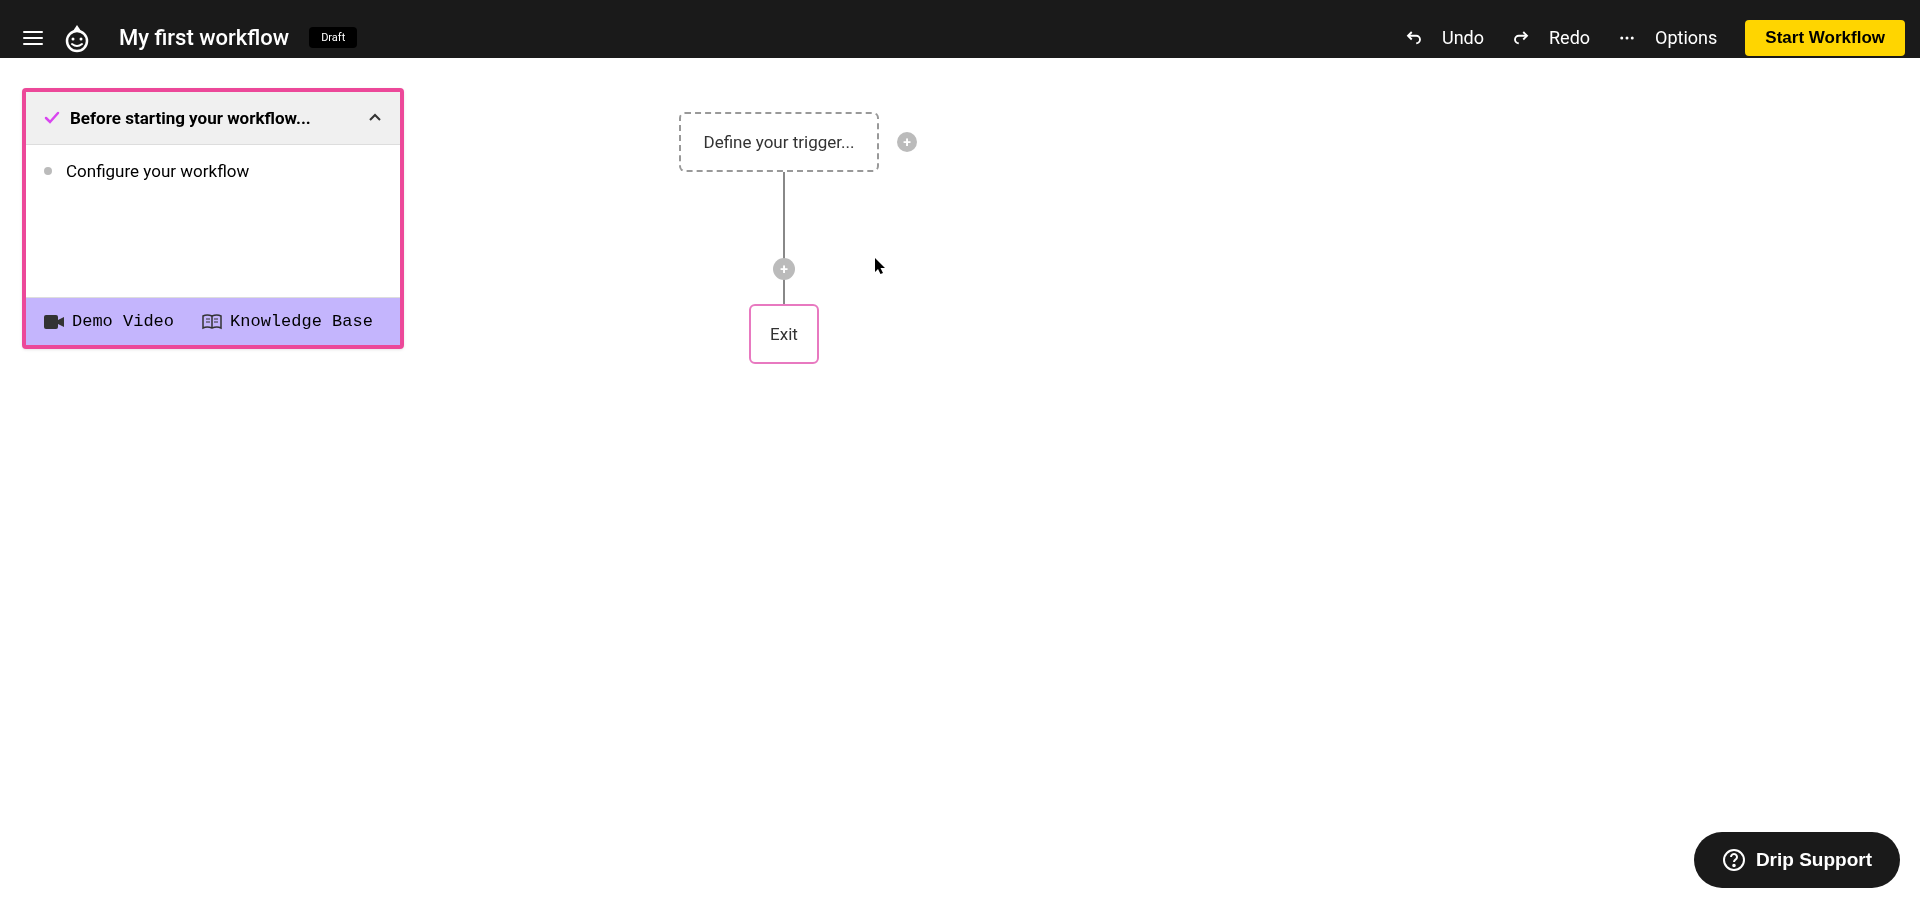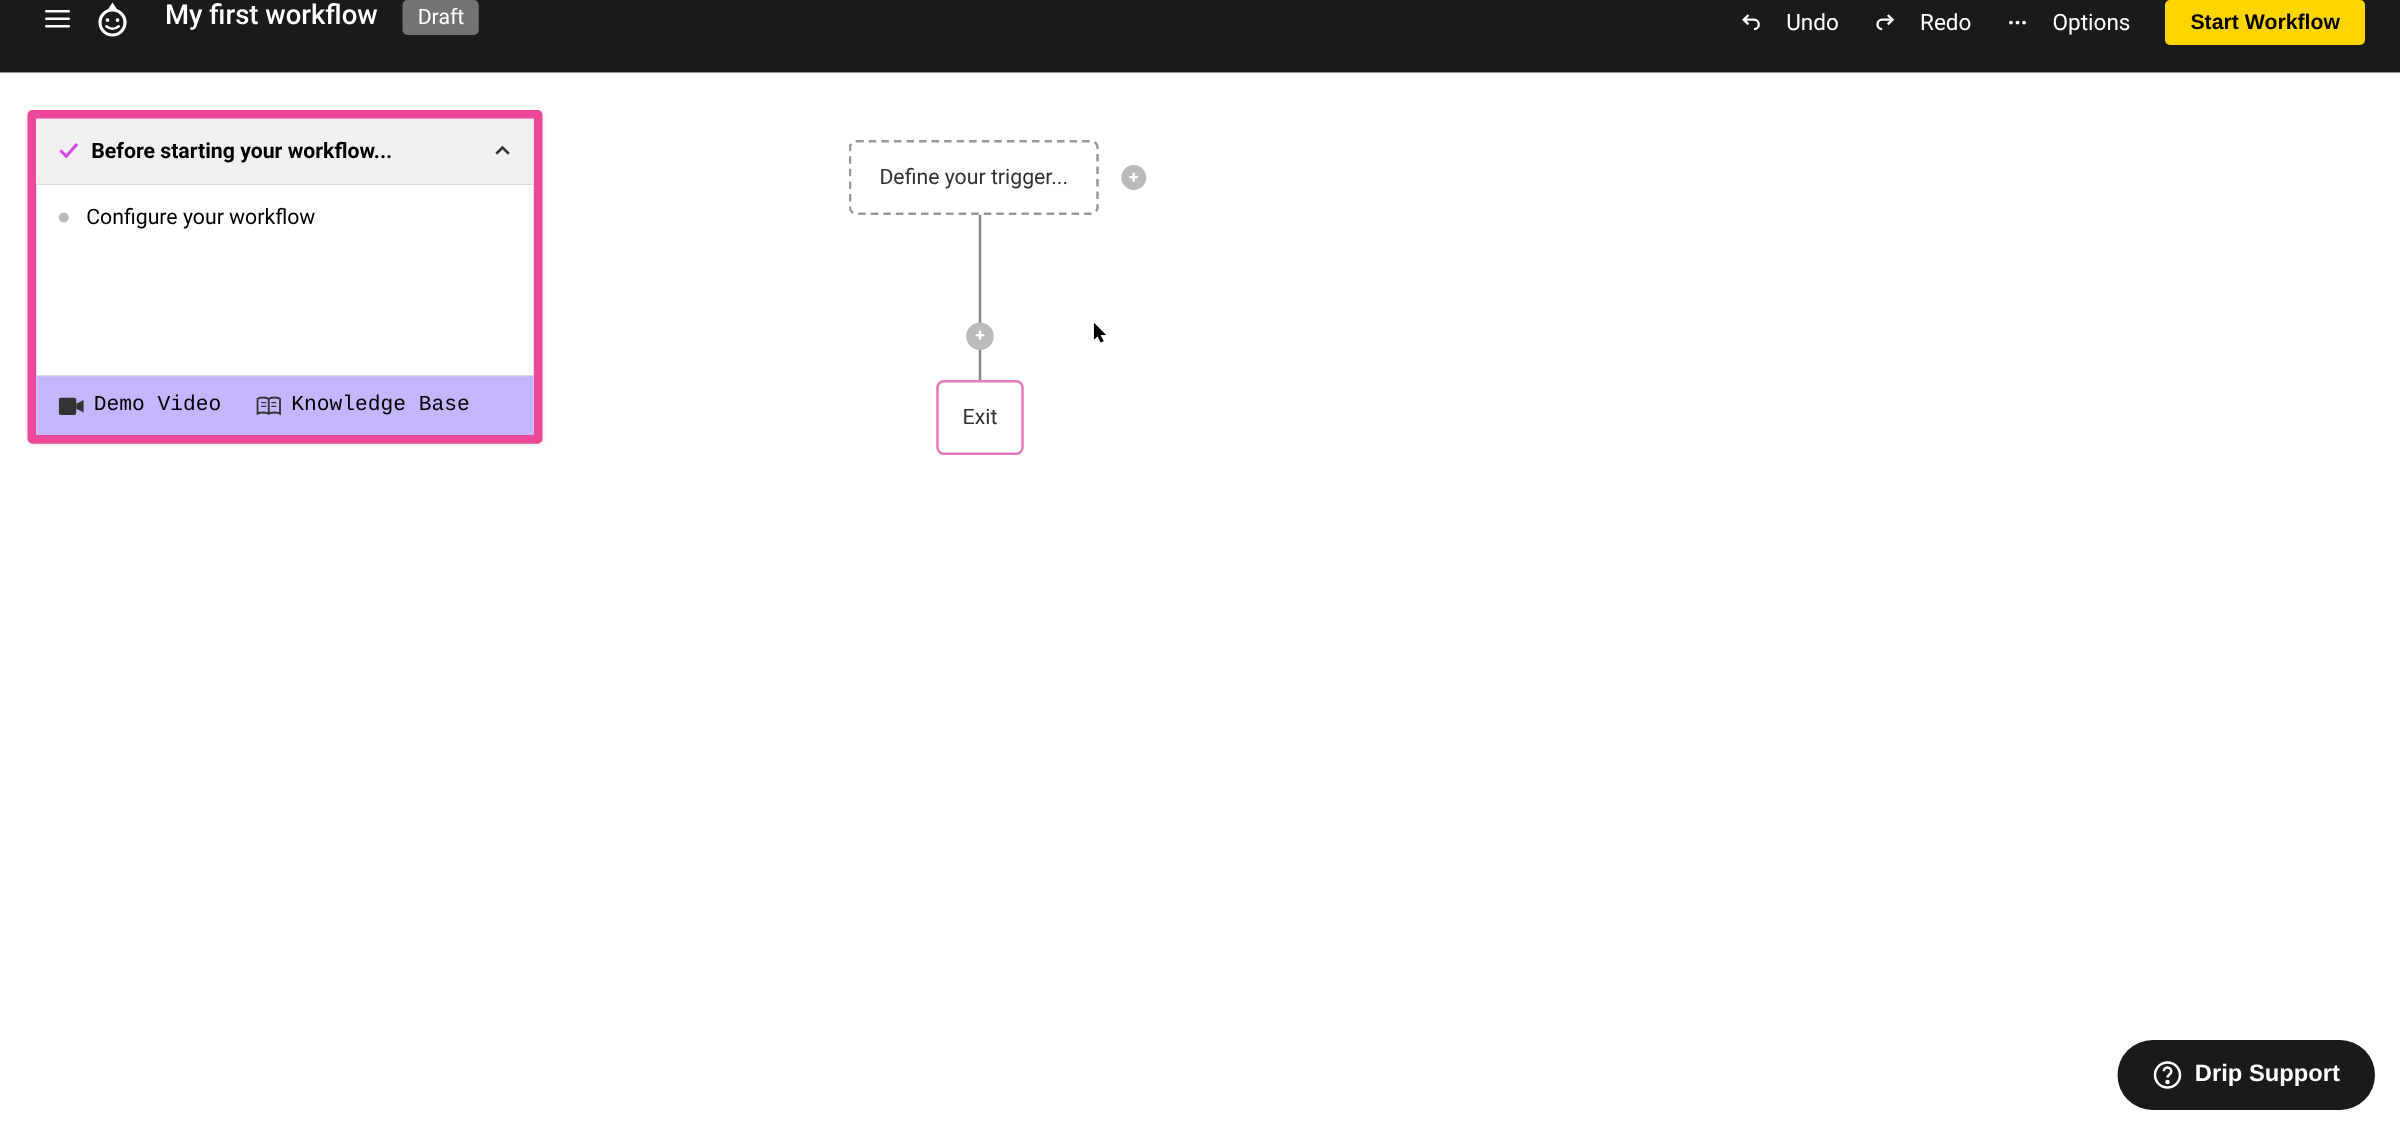--- a/index.html
+++ b/index.html
@@ -15,22 +15,22 @@
       height: 908px;
       overflow: hidden;
       position: relative;
     }
     
     
     .header {
       height: 75px;
       background: #1a1a1a;
       display: flex;
-      align-items: flex-start;
-      padding: 0 28px;
+      align-items: center;
+      padding: 0 15px;
       color: #fff;
     }
     
     .hamburger-icon {
       display: flex;
       flex-direction: column;
       gap: 4px;
       padding: 8px;
       cursor: pointer;
     }
@@ -52,23 +52,23 @@
     .title {
       margin-left: 28px;
       font-size: 22px;
       font-weight: 500;
       color: #fff;
     }
     
     .draft-badge {
       margin-left: 20px;
       padding: 4px 12px;
-      background: #737373;
+      background: #000000;
       border-radius: 4px;
-      font-size: 17px;
+      font-size: 11px;
       color: #fff;
     }
     
     .header-right {
       margin-left: auto;
       display: flex;
       align-items: center;
       gap: 28px;
     }
     
@@ -95,23 +95,23 @@
       font-weight: 600;
       cursor: pointer;
       border: none;
     }
     
     
     .side-panel {
       position: absolute;
       top: 88px;
       left: 22px;
-      width: 412px;
-      background: #fff;
-      border: 7px solid #ec4899;
+      width: 382px;
+      background: #fff;
+      border: 4px solid #ec4899;
       border-radius: 4px;
       box-shadow: 0 1px 3px rgba(0,0,0,0.1);
     }
     
     .panel-header {
       display: flex;
       align-items: center;
       padding: 16px 18px;
       background: #f0f0f0;
       border-bottom: 1px solid #ddd;

